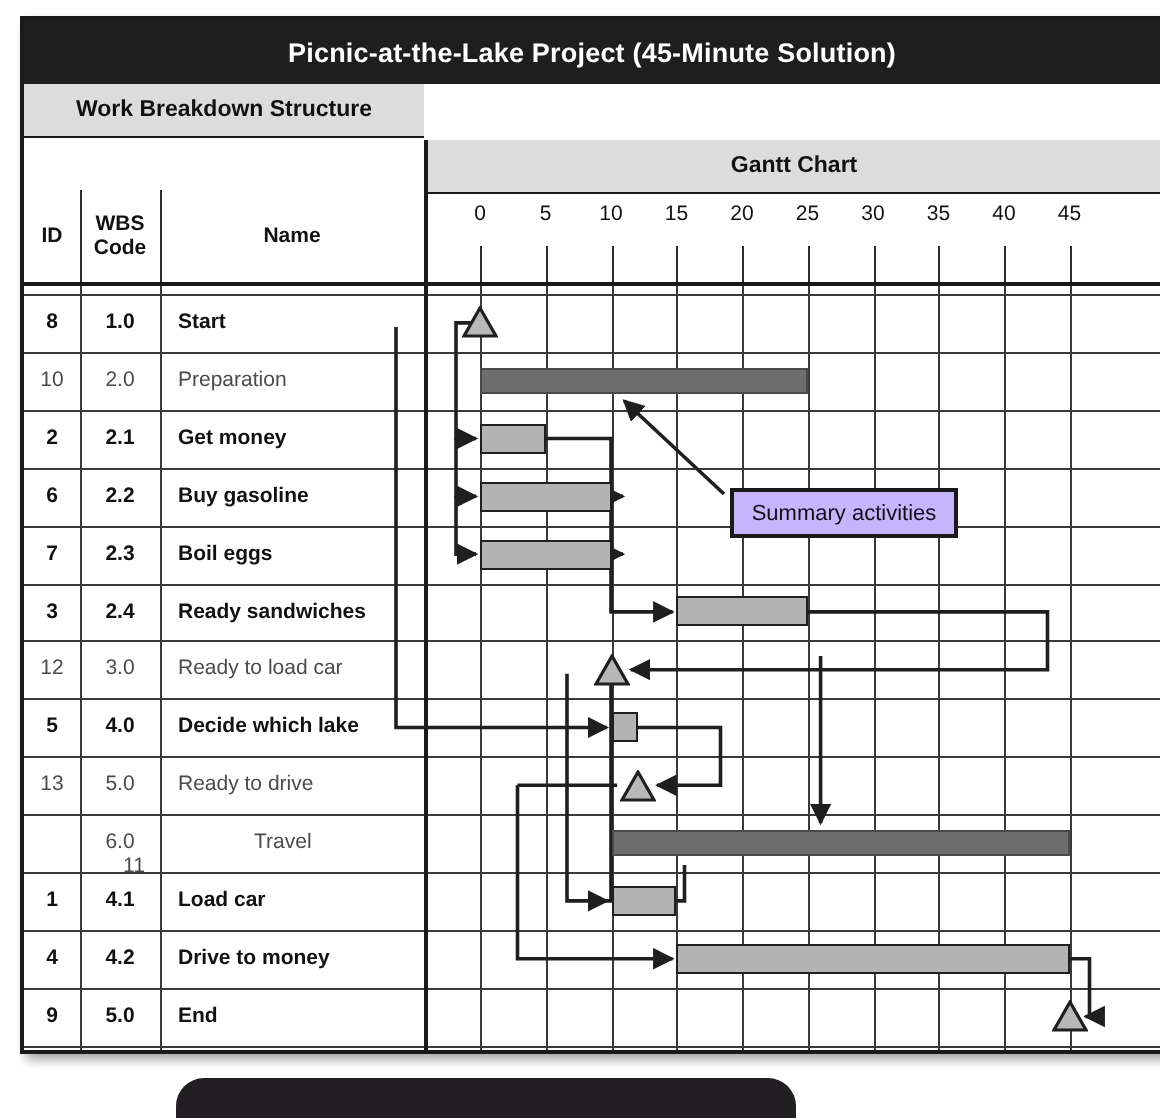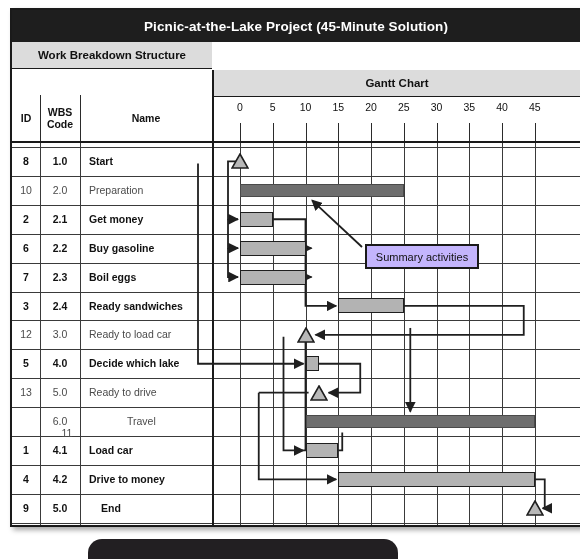--- a/index.html
+++ b/index.html
@@ -218,21 +218,21 @@
             <div class="rowtext name b" style="left: 68px; width: 132px; top: 293px;">Load car</div>
           </div>
           <div>
             <div class="rowtext id b" style="left: 0px; width: 28px; top: 321.9px;">4</div>
             <div class="rowtext wbs b" style="left: 28px; width: 40px; top: 321.9px;">4.2</div>
             <div class="rowtext name b" style="left: 68px; width: 132px; top: 321.9px;">Drive to money</div>
           </div>
           <div>
             <div class="rowtext id b" style="left: 0px; width: 28px; top: 350.8px;">9</div>
             <div class="rowtext wbs b" style="left: 28px; width: 40px; top: 350.8px;">5.0</div>
-            <div class="rowtext name b" style="left: 68px; width: 132px; top: 350.8px; margin-left: 12px;">End</div>
+            <div class="rowtext name b" style="left: 68px; width: 132px; top: 350.8px;">End</div>
           </div>
         </div>
 
       <svg id="links" class="gantt" width="548" height="386">
           <defs>
             <marker id="ah" viewBox="0 0 10 10" refX="9" refY="5" markerWidth="6" markerHeight="6" orient="auto">
               <path d="M0,0 L10,5 L0,10 z" fill="#1f1f1f"></path>
             </marker>
           </defs>
           <path d="M 228 18.45 L 216 18.45 L 216 76.25 L 226 76.25" fill="none" stroke="#1f1f1f" stroke-width="1.8" marker-end="url(#ah)"></path>

